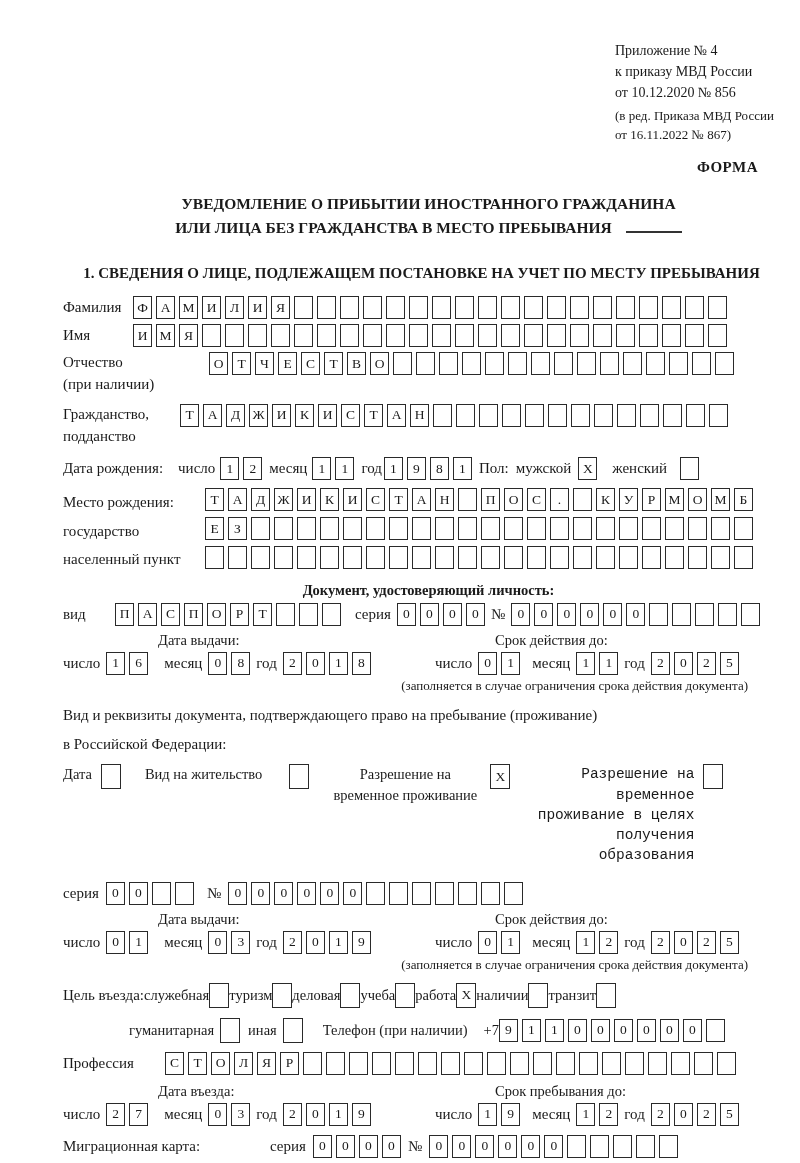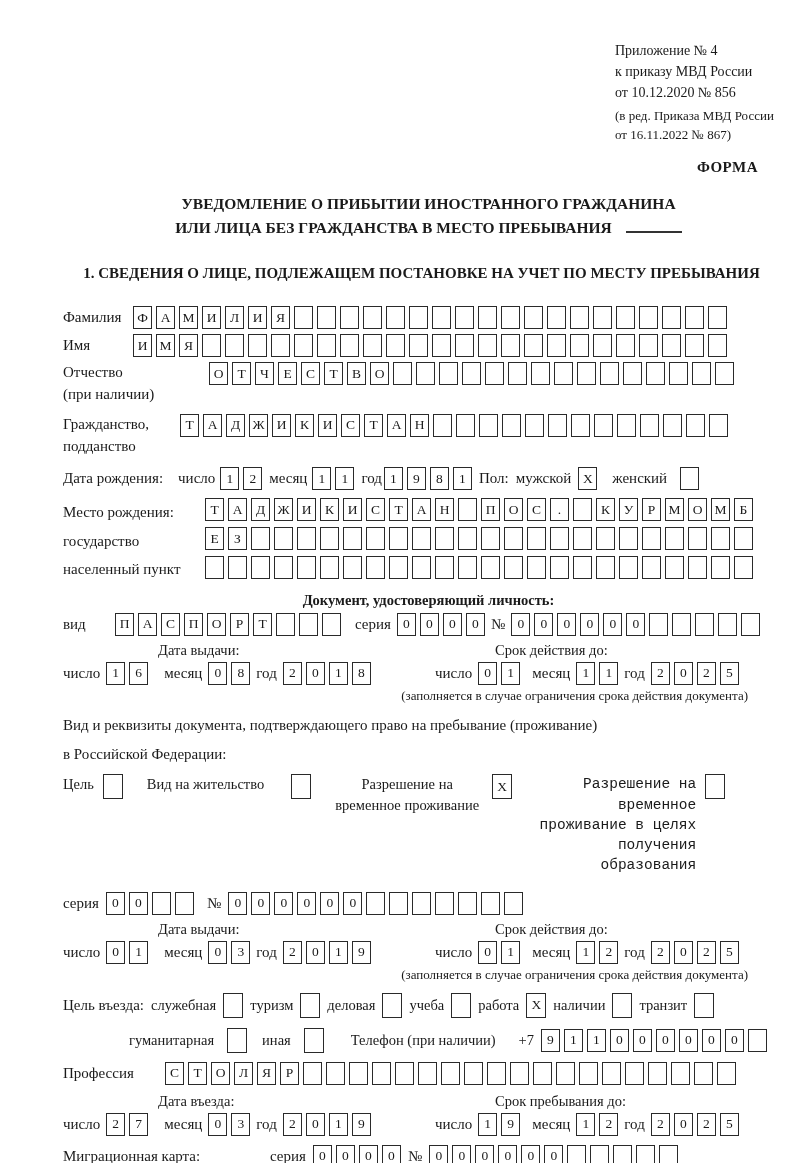--- a/index.html
+++ b/index.html
@@ -44,21 +44,21 @@
   .note { font-size: 13px; text-align: right; padding-right: 46px; margin-top: 3px; }
 
   .plain { font-size: 15px; margin-top: 10px; line-height: 1.55; }
   .optrow { display:flex; align-items:flex-start; margin-top: 8px; gap: 10px; }
   .opt { display:flex; align-items:flex-start; gap: 9px; }
   .opt .olabel { font-size: 14.5px; line-height: 1.4; }
   .opt .wrap2 { width: 152px; text-align:center; }
   .opt .wrap3 { width: 168px; text-align:right;font-family:Liberation Mono, monospace; }
   .box-cells .cell { width: 20px; height: 25px; }
 
-  .goalrow { display:flex; align-items:center; margin-top: 10px; gap: 7px; flex-wrap: nowrap; }
+  .goalrow { display:flex; align-items:center; margin-top: 10px; flex-wrap: nowrap; }
   .goalrow .olabel { font-size: 14.5px; }
   .indent { padding-left: 66px; }
 </style>
 </head>
 <body>
 
 <div class="page">
 
   <div class="hdr">
     <div>Приложение № 4</div>
@@ -72,21 +72,21 @@
 
   <div class="forma">ФОРМА</div>
 
   <div class="title">
     <div>УВЕДОМЛЕНИЕ О ПРИБЫТИИ ИНОСТРАННОГО ГРАЖДАНИНА</div>
     <div><span>ИЛИ ЛИЦА БЕЗ ГРАЖДАНСТВА В МЕСТО ПРЕБЫВАНИЯ</span><span class="blank-line"></span></div>
   </div>
 
   <div class="sec">1. СВЕДЕНИЯ О ЛИЦЕ, ПОДЛЕЖАЩЕМ ПОСТАНОВКЕ НА УЧЕТ ПО МЕСТУ ПРЕБЫВАНИЯ</div>
 
-  <div class="row" style="margin-top:24px">
+  <div class="row" style="margin-top:14px">
     <span class="lbl" style="width:70px">Фамилия</span>
     <span class="cells">
         <span class="cell">Ф</span>
         <span class="cell">А</span>
         <span class="cell">М</span>
         <span class="cell">И</span>
         <span class="cell">Л</span>
         <span class="cell">И</span>
         <span class="cell">Я</span>
         <span class="cell"></span>
@@ -417,21 +417,21 @@
       </div>
     </div>
   </div>
   <div class="note">(заполняется в случае ограничения срока действия документа)</div>
 
   <div class="plain">Вид и реквизиты документа, подтверждающего право на пребывание (проживание)</div>
   <div class="plain" style="margin-top:6px">в Российской Федерации:</div>
 
   <div class="optrow">
     <span class="opt">
-      <span class="olabel">Цель</span>
+      <span class="olabel">Дата</span>
       <span class="cells box-cells">
           <span class="cell"></span>
         </span>
     </span>
     <span class="opt" style="margin-left:14px">
       <span class="olabel">Вид на жительство</span>
       <span class="cells box-cells" style="margin-left:18px">
           <span class="cell"></span>
         </span>
     </span>

